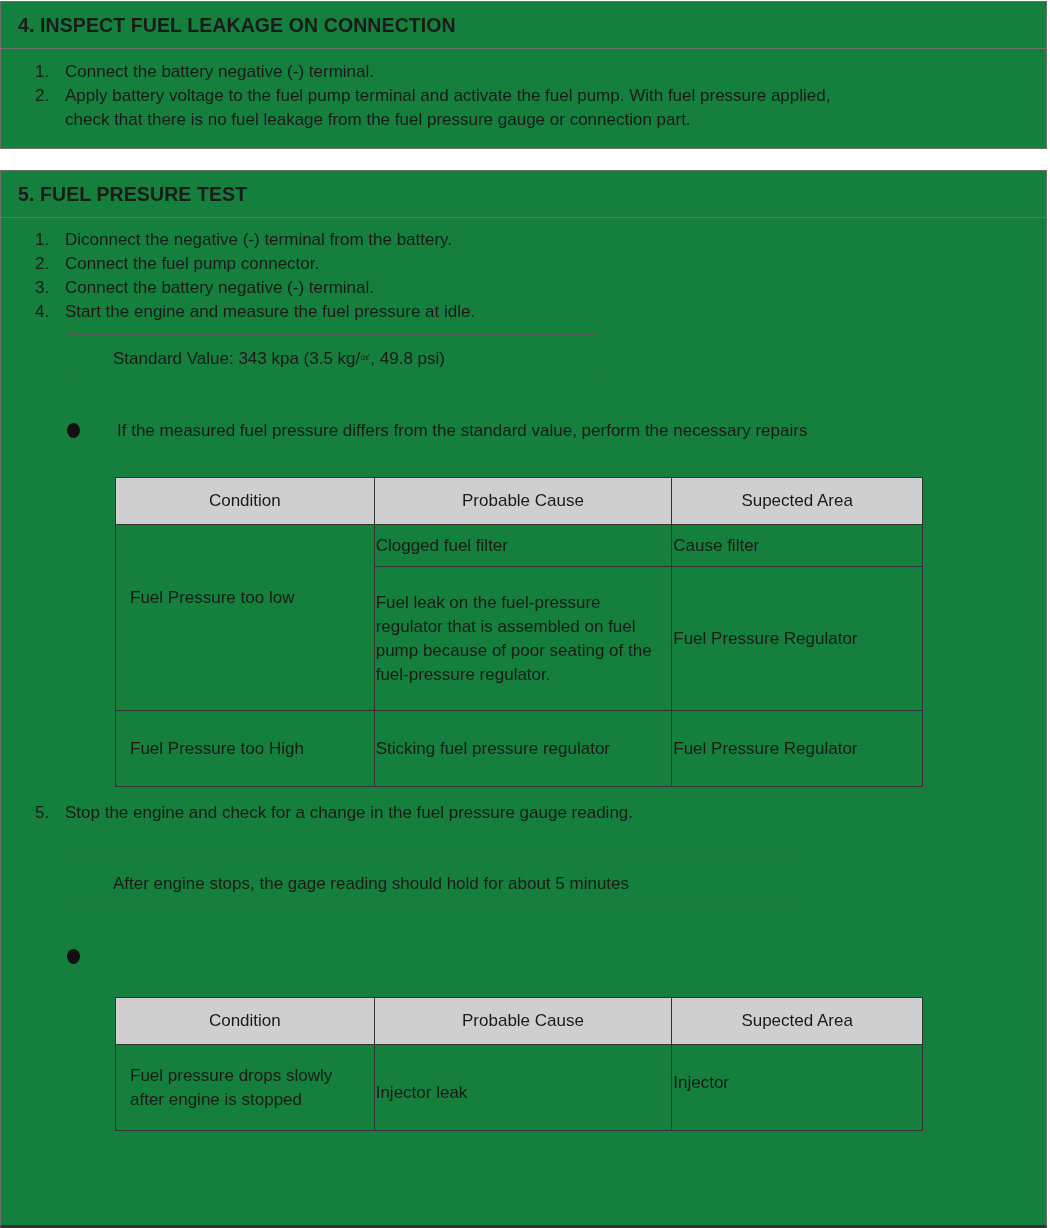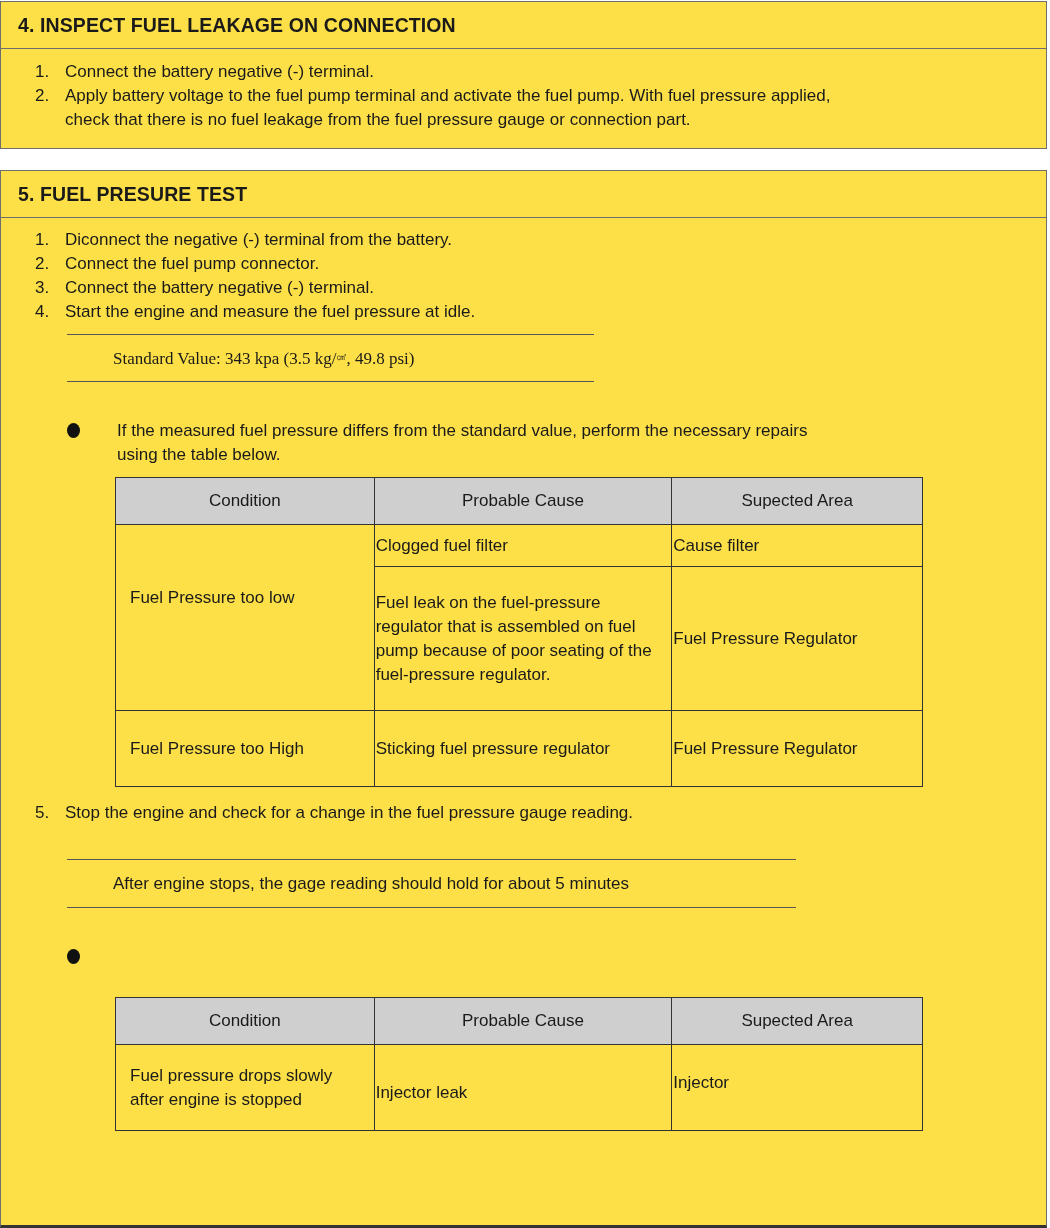--- a/index.html
+++ b/index.html
@@ -1,18 +1,18 @@
 <!DOCTYPE html>
 <html><head>
 <meta charset="utf-8">
 <style>
   html, body { margin:0; padding:0; background:#fff; }
   body { width:1050px; height:1228px; position:relative; overflow:hidden;
          font-family:"Liberation Sans", sans-serif; color:#1a1a1a; }
-  .section { position:absolute; left:0; width:1047px; border:1.5px solid #6e6e6e; background:#fde047; box-sizing:border-box; }
+  .section { position:absolute; left:0; width:1047px; border:1.5px solid #6e6e6e; background:#15803d; box-sizing:border-box; }
   .sec-head { border-bottom:1.5px solid #6e6e6e; height:46px; display:flex; align-items:center; padding-left:17px;
               font-weight:bold; font-size:19.5px; letter-spacing:0.1px; }
   .step { position:absolute; font-size:17px; line-height:24px; }
   .step .num { position:absolute; left:0; width:28px; }
   .step .txt { position:absolute; left:30px; white-space:nowrap; }
   .rule { position:absolute; height:0; border-top:1.5px solid #555; }
   .spec { position:absolute; font-size:17px; white-space:nowrap; }
   .bullet { position:absolute; width:13px; height:15px; border-radius:50%; background:#111; }
   .btxt { position:absolute; font-size:17px; line-height:24px; }
   table.diag { position:absolute; border-collapse:collapse; font-size:17px; line-height:24px; }
@@ -53,29 +53,28 @@
   <div class="step" style="left:34px; top:105px;">
     <span class="num">3.</span>
     <span class="txt">Connect the battery negative (-) terminal.</span>
   </div>
   <div class="step" style="left:34px; top:129px;">
     <span class="num">4.</span>
     <span class="txt">Start the engine and measure the fuel pressure at idle.</span>
   </div>
 
   <div class="rule" style="left:66px; width:527px; top:163px;"></div>
-  <div class="spec" style="left:112px; top:178px;font-family:Liberation Serif, serif;">
+  <div class="spec" style="left:112px; top:178px;">
     <span>Standard Value: 343 kpa (3.5 kg/</span><sup class="unit">㎠</sup><span>, 49.8 psi)</span>
   </div>
   <div class="rule" style="left:66px; width:527px; top:210px;"></div>
 
   <div class="bullet" style="left:66px; top:252px;"></div>
   <div class="btxt" style="left:116px; top:248px;">
     <div>If the measured fuel pressure differs from the standard value, perform the necessary repairs</div>
-    <div>using the table below.</div>
   </div>
 
   <table class="diag" style="left:114px; top:306px; width:808px;">
     <colgroup>
         <col style="width:259px">
         <col style="width:298px">
         <col style="width:251px">
       </colgroup>
     <tbody>
         <tr>

